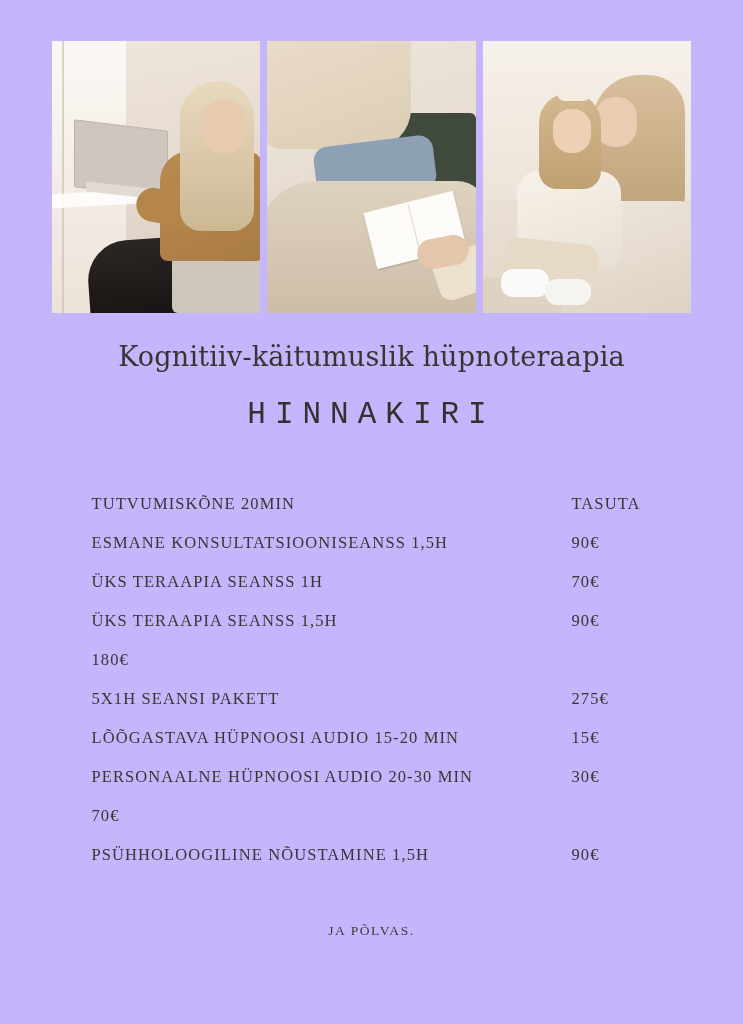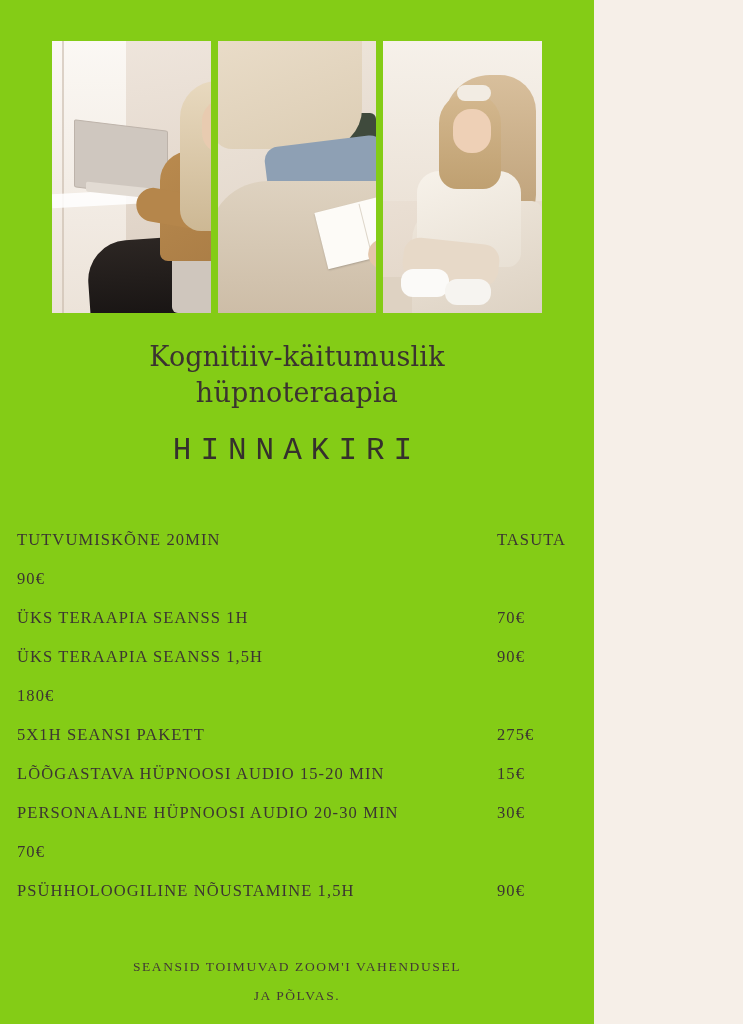--- a/index.html
+++ b/index.html
@@ -9,23 +9,23 @@
   body {
     width: 743px;
     height: 1024px;
     background: #f6efe8;
     font-family: "Liberation Serif", serif;
     color: #3a3331;
     overflow: hidden;
   }
   .poster {
     position: relative;
-    width: 594px;
+    width: 743px;
     height: 1024px;
-    background: #84cc16;
+    background: #c4b5fd;
     box-sizing: border-box;
   }
 
   
   .photo-strip {
     display: flex;
     gap: 7px;
     padding: 41px 52px 0 52px;
     box-sizing: border-box;
   }
@@ -294,20 +294,21 @@
   </div>
 
   <div class="hinnakiri">HINNAKIRI</div>
 
   <div class="pricelist">
     <div class="price-row">
       <span class="price-name">TUTVUMISKÕNE 20MIN</span>
       <span class="price-value">TASUTA</span>
     </div>
     <div class="price-row">
+      <span class="price-name">ESMANE KONSULTATSIOONISEANSS 1,5H</span>
       <span class="price-value">90€</span>
     </div>
     <div class="price-row">
       <span class="price-name">ÜKS TERAAPIA SEANSS 1H</span>
       <span class="price-value">70€</span>
     </div>
     <div class="price-row">
       <span class="price-name">ÜKS TERAAPIA SEANSS 1,5H</span>
       <span class="price-value">90€</span>
     </div>
@@ -329,17 +330,16 @@
     <div class="price-row">
       <span class="price-value">70€</span>
     </div>
     <div class="price-row">
       <span class="price-name">PSÜHHOLOOGILINE NÕUSTAMINE 1,5H</span>
       <span class="price-value">90€</span>
     </div>
   </div>
 
   <div class="footer">
-    <div>SEANSID TOIMUVAD ZOOM'I VAHENDUSEL</div>
     <div>JA PÕLVAS.</div>
   </div>
 
 </div>
 
 </body></html>

